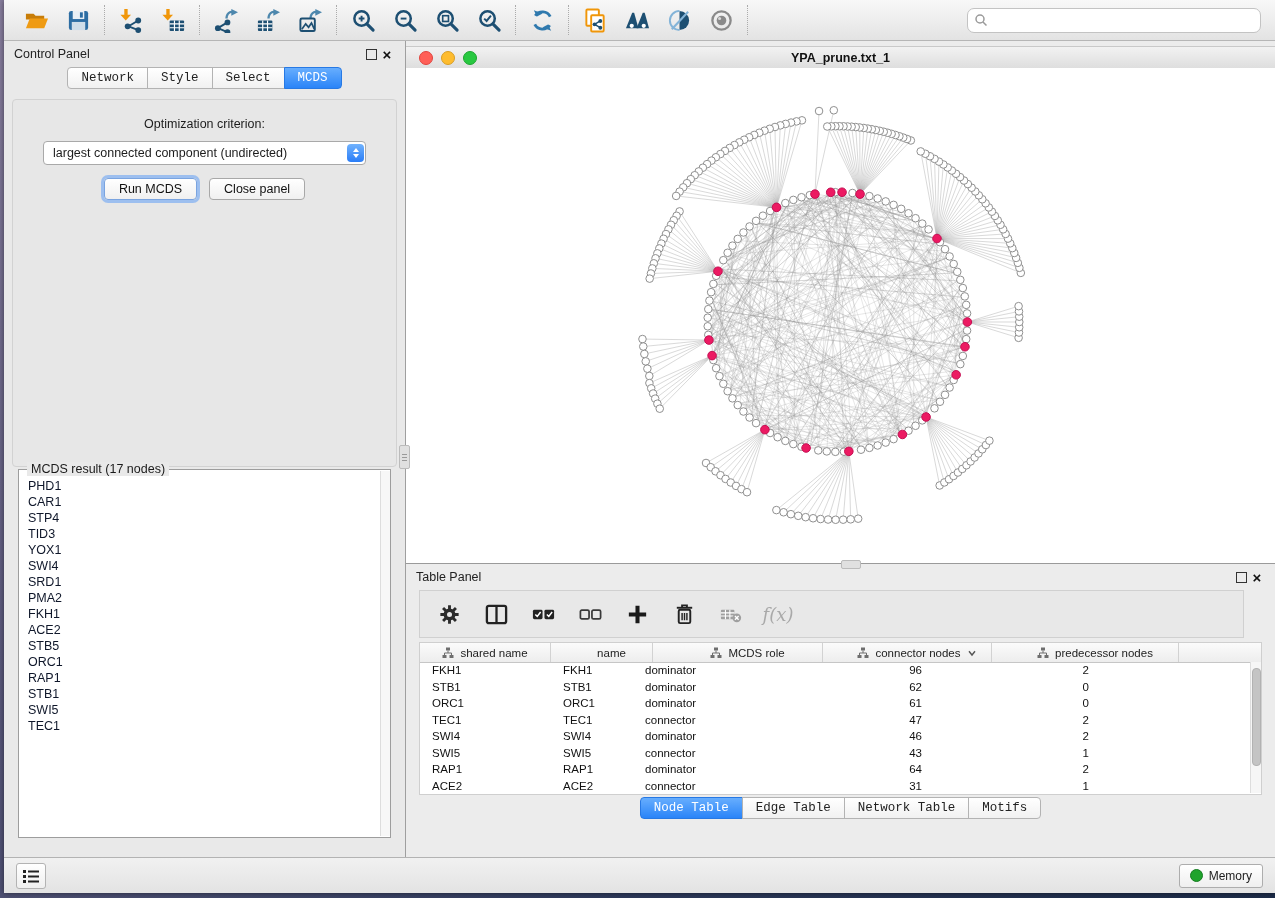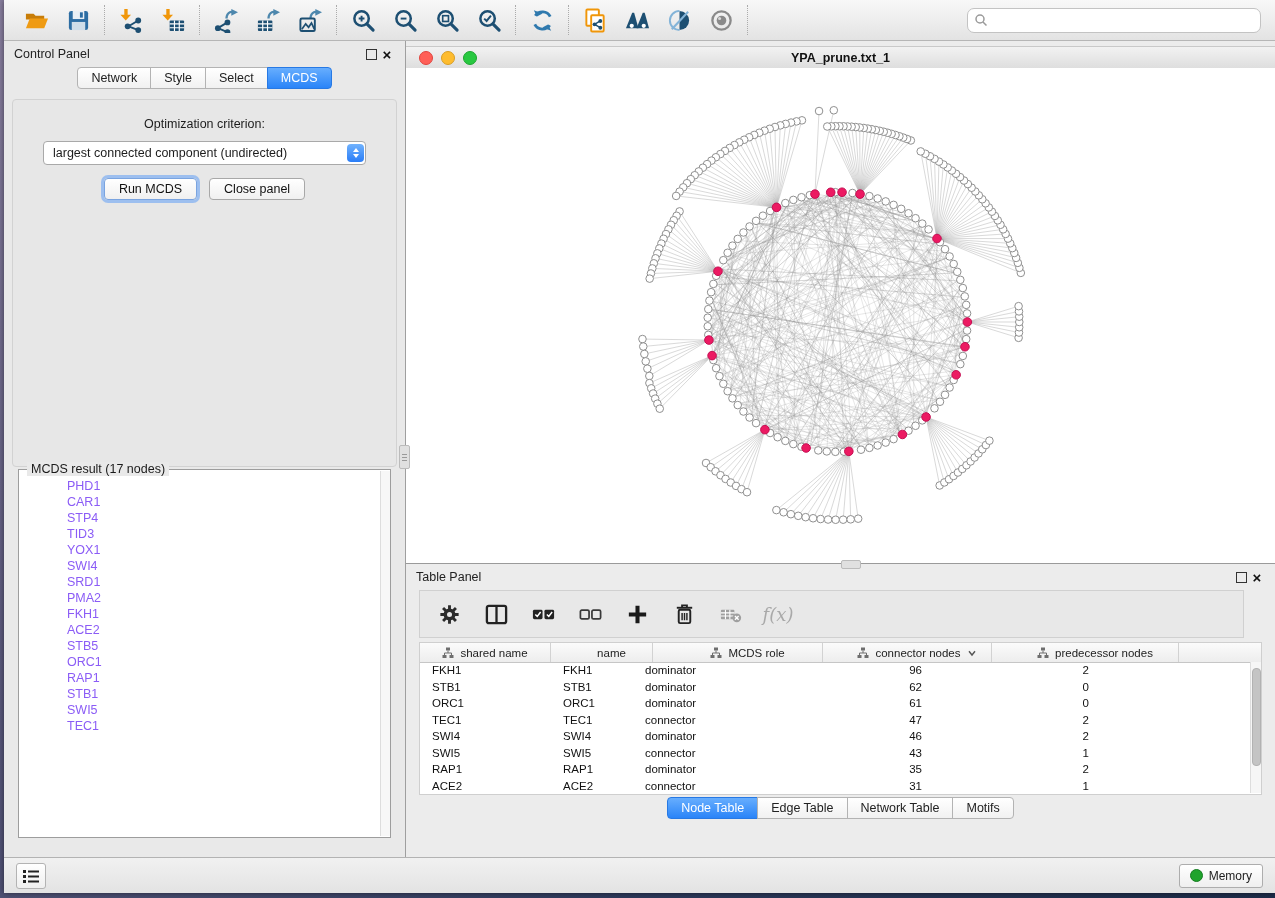--- a/index.html
+++ b/index.html
@@ -22,21 +22,21 @@
   
   .main{position:absolute;left:0;right:0;top:41px;bottom:35px;display:flex;}
 
   
   .cpanel{position:relative;width:401px;flex:none;background:#e9e9e9;border-right:1px solid #9f9f9f;}
   .phead{height:26px;display:flex;align-items:center;padding:0 10px;font-size:12.5px;color:#222;}
   .phead .sp{flex:1;}
   .wicon{display:inline-flex;align-items:center;justify-content:center;width:16px;height:16px;color:#222;}
   .float-box{width:9px;height:9px;border:1.5px solid #333;display:inline-block;}
   .xglyph{font-weight:bold;font-size:15px;line-height:1;color:#111;}
-  .tabs{display:flex;justify-content:center;}
+  .tabs{display:flex;justify-content:center;font-family:Liberation Mono, monospace;}
   .tab{background:linear-gradient(#ffffff,#f1f1f1);border:1px solid #b3b3b3;margin-left:-1px;
     padding:3px 13px;font-size:12.5px;color:#222;cursor:default;}
   .tab:first-child{border-radius:4px 0 0 4px;margin-left:0;}
   .tab:last-child{border-radius:0 4px 4px 0;}
   .tab.active{background:linear-gradient(#67aefe,#2a84f8);color:#fff;border-color:#2779e4;}
   .subpanel{position:absolute;left:8px;right:8px;top:58px;height:366px;background:#e7e7e7;
     border:1px solid #d2d2d2;border-radius:4px;text-align:center;}
   .optlabel{margin-top:17px;font-size:12.5px;}
   .selectbox{margin:10px auto 0;width:312px;height:22px;background:#fff;border:1px solid #a9a9a9;border-radius:4px;
     display:flex;align-items:center;padding-left:9px;font-size:12.5px;}
@@ -46,21 +46,21 @@
   .stepper i{width:0;height:0;border-left:3.5px solid transparent;border-right:3.5px solid transparent;}
   .stepper .up{border-bottom:4px solid #fff;}
   .stepper .dn{border-top:4px solid #fff;}
   .btnrow{margin-top:13px;display:flex;justify-content:center;gap:12px;}
   .mbtn{background:linear-gradient(#ffffff,#f0f0f0);border:1px solid #a8a8a8;border-radius:4px;
     padding:3px 14px;font-size:12.5px;color:#111;}
   .mbtn.focus{box-shadow:0 0 0 3px rgba(96,158,246,.55);border-color:#7aa4e0;}
   .groupbox{position:absolute;left:14px;right:14px;top:428px;bottom:20px;background:#fff;border:1px solid #9d9d9d;}
   .legend{position:absolute;top:-8px;left:8px;background:#e9e9e9;padding:0 4px;font-size:12.5px;color:#1a1a1a;}
   .mcds-list{position:absolute;left:0;top:4px;right:10px;bottom:0;overflow:hidden;padding:4px 0 0 9px;text-align:left;}
-  .mcds-list .li{font-size:12.5px;line-height:16px;color:#8b5cf6;margin-left:39px;}
+  .mcds-list .li{font-size:12.5px;line-height:16px;color:#0f172a;}
   .vtrack{position:absolute;top:1px;bottom:1px;right:0;width:9px;background:#f7f7f7;border-left:1px solid #ddd;}
   .vsplit-grip{position:absolute;right:-5px;top:404px;width:9px;height:22px;background:#e0e0e0;border:1px solid #bbb;
     border-radius:2px;z-index:5;display:flex;flex-direction:column;justify-content:center;gap:2px;align-items:center;}
   .vsplit-grip i{display:block;width:5px;height:1px;background:#999;}
 
   
   .rightcol{flex:1;display:flex;flex-direction:column;min-width:0;}
   .netwin{position:relative;height:522px;flex:none;background:#ececec;}
   .titlebar{position:absolute;left:0;right:0;top:5px;height:21px;background:linear-gradient(#f2f2f2,#dedede);
     border-top:1px solid #c9c9c9;border-bottom:1px solid #aeaeae;display:flex;align-items:center;}
@@ -1279,21 +1279,21 @@
                   <div class="tcell c0 l">SWI5</div>
                   <div class="tcell c1 l">SWI5</div>
                   <div class="tcell c2 l">connector</div>
                   <div class="tcell c3 r">43</div>
                   <div class="tcell c4 r">1</div>
                 </div>
                 <div class="trow">
                   <div class="tcell c0 l">RAP1</div>
                   <div class="tcell c1 l">RAP1</div>
                   <div class="tcell c2 l">dominator</div>
-                  <div class="tcell c3 r">35</div>
+                  <div class="tcell c3 r">64</div>
                   <div class="tcell c4 r">2</div>
                 </div>
                 <div class="trow">
                   <div class="tcell c0 l">ACE2</div>
                   <div class="tcell c1 l">ACE2</div>
                   <div class="tcell c2 l">connector</div>
                   <div class="tcell c3 r">31</div>
                   <div class="tcell c4 r">1</div>
                 </div>
               </div>

